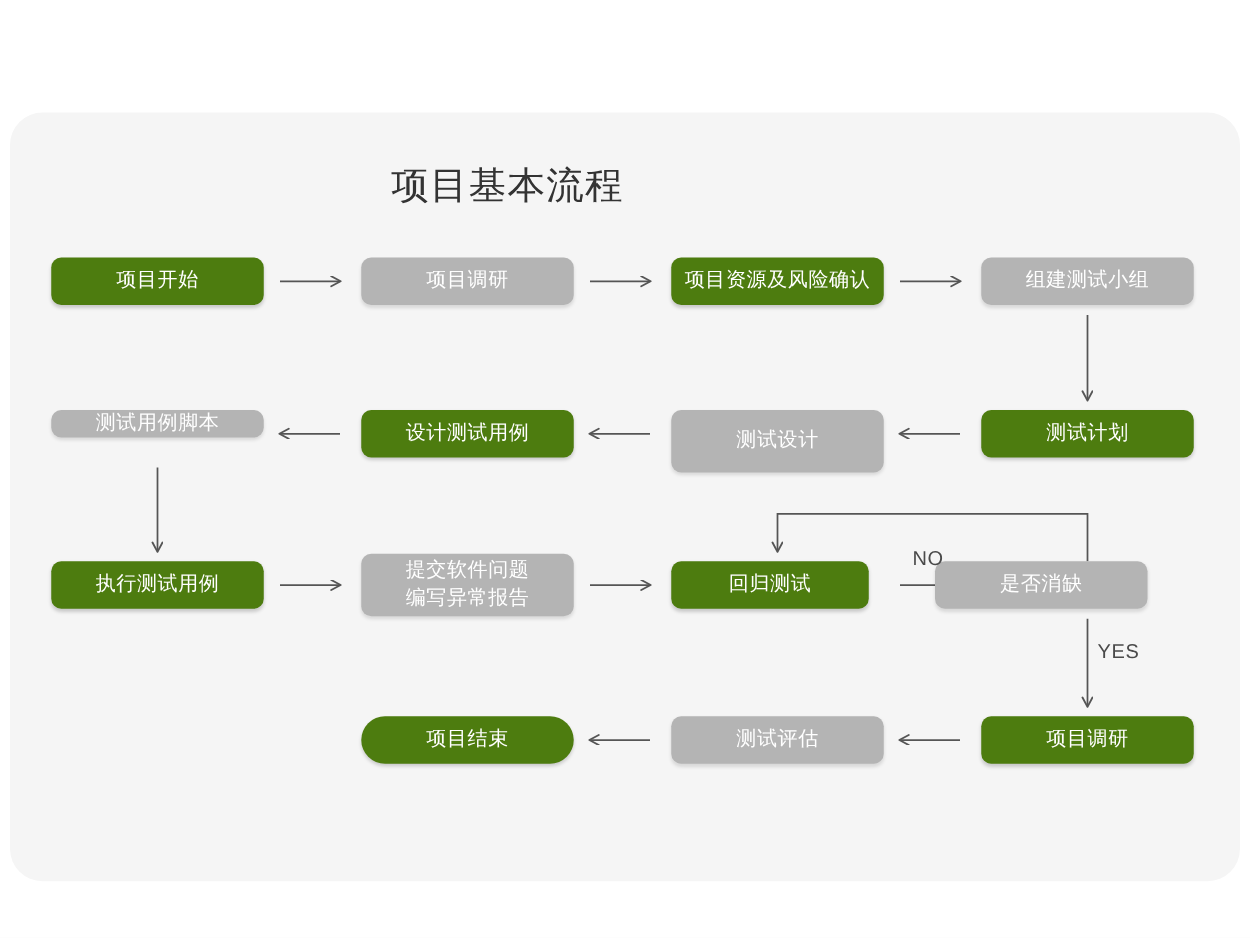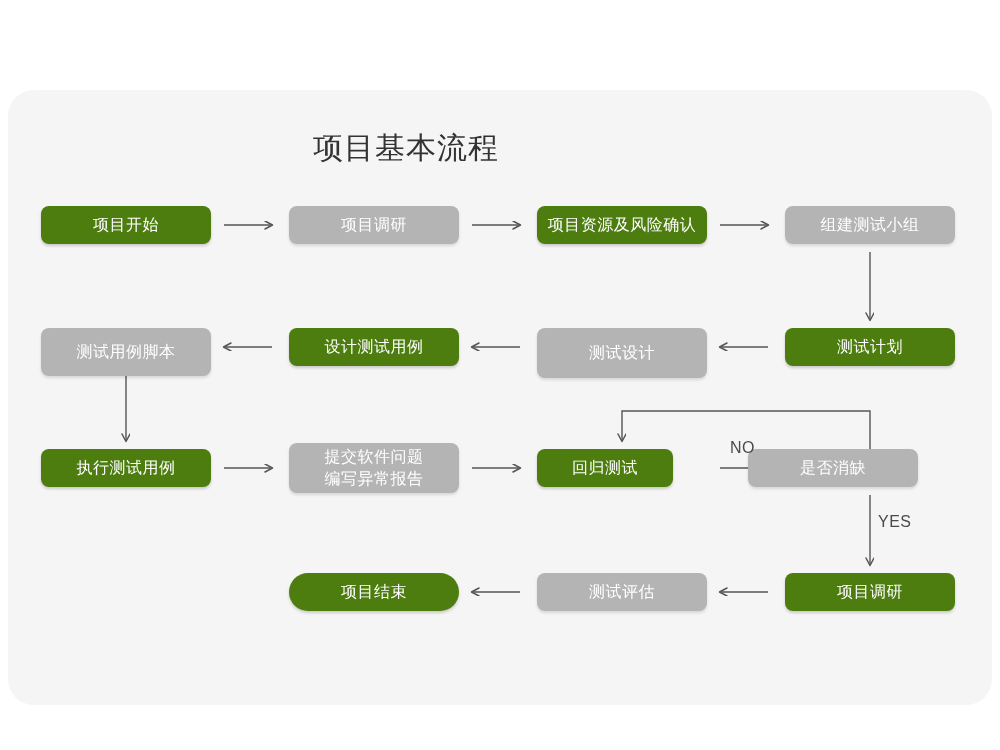--- a/index.html
+++ b/index.html
@@ -155,41 +155,41 @@
   <div class="node gray" style="left:289px; top:206px; width:170px; height:38px;">
     <span class="lbl">项目调研</span>
   </div>
   <div class="node purple" style="left:537px; top:206px; width:170px; height:38px;">
     <span class="lbl">项目资源及风险确认</span>
   </div>
   <div class="node gray" style="left:785px; top:206px; width:170px; height:38px;">
     <span class="lbl">组建测试小组</span>
   </div>
 
-  <div class="node gray" style="left:41px;  top:328px; width:170px; height:48px;">
+  <div class="node gray" style="left:41px;  top:328px; width:170px; height:22px;">
     <span class="lbl">测试用例脚本</span>
   </div>
   <div class="node purple" style="left:289px; top:328px; width:170px; height:38px;">
     <span class="lbl">设计测试用例</span>
   </div>
   <div class="node gray" style="left:537px; top:328px; width:170px; height:50px;">
     <span class="lbl">测试设计</span>
   </div>
   <div class="node purple" style="left:785px; top:328px; width:170px; height:38px;">
     <span class="lbl">测试计划</span>
   </div>
 
   <div class="node purple" style="left:41px;  top:449px; width:170px; height:38px;">
     <span class="lbl">执行测试用例</span>
   </div>
   <div class="node gray" style="left:289px; top:443px; width:170px; height:50px;">
     <span class="lbl">提交软件问题
 编写异常报告</span>
   </div>
-  <div class="node purple" style="left:537px; top:449px; width:136px; height:38px;text-align:right;">
+  <div class="node purple" style="left:537px; top:449px; width:158px; height:38px;text-align:right;">
     <span class="lbl">回归测试</span>
   </div>
   <div class="node gray" style="left:748px; top:449px; width:170px; height:38px;">
     <span class="lbl">是否消缺</span>
   </div>
 
   <div class="node purple" style="left:289px; top:573px; width:170px; height:38px;border-radius:19px;">
     <span class="lbl">项目结束</span>
   </div>
   <div class="node gray" style="left:537px; top:573px; width:170px; height:38px;">

